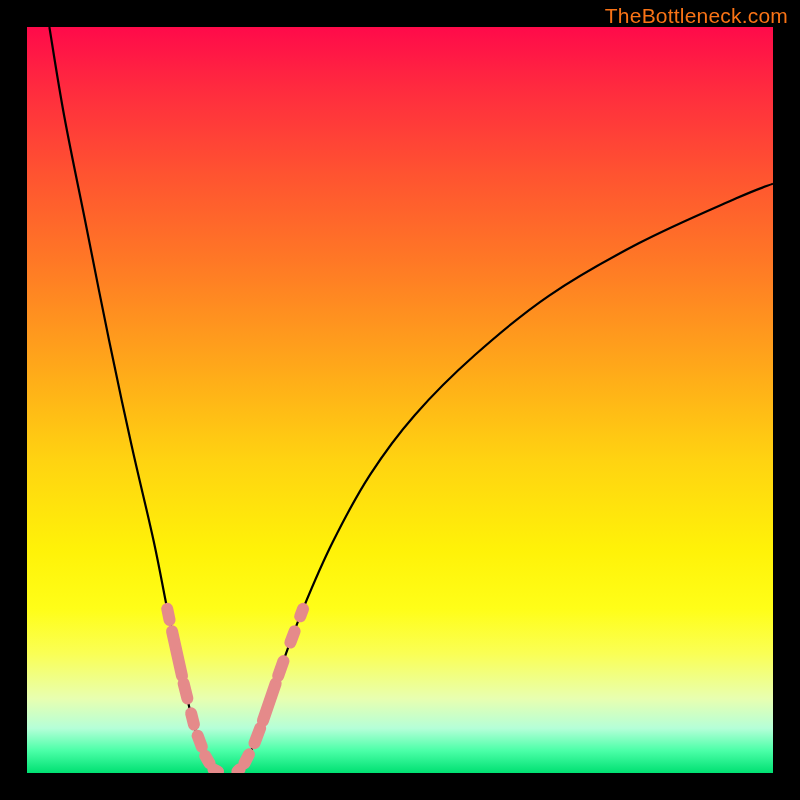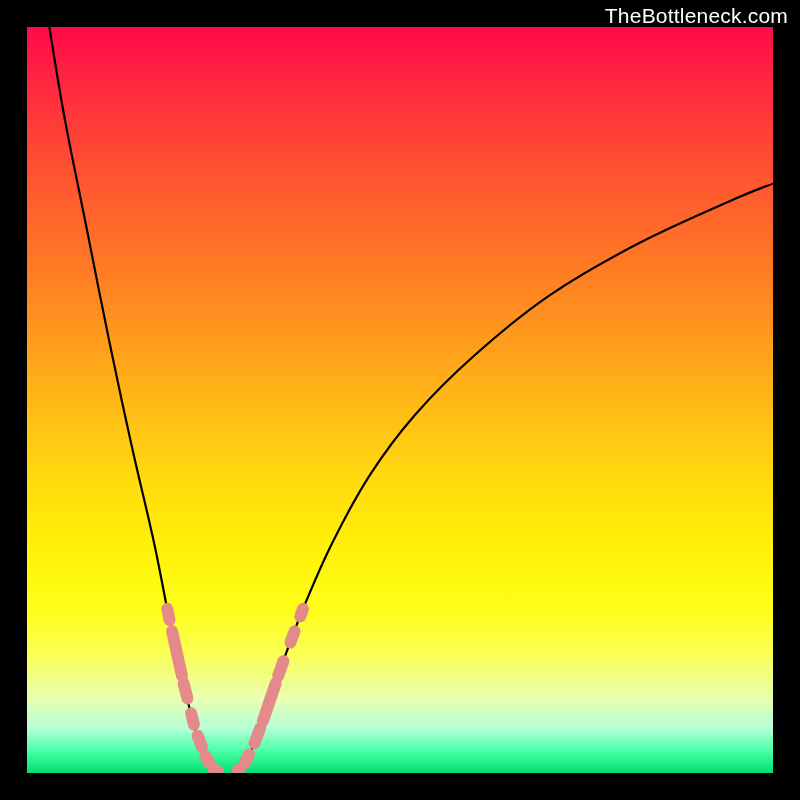--- a/index.html
+++ b/index.html
@@ -41,21 +41,21 @@
       #e8ffb0 90%,
       #b5ffd8 94%,
       #4bffa8 97%,
       #00e072 100%
     );
   }
   .watermark {
     position: absolute;
     top: 4px;
     right: 12px;
-    color: #ffffff;
+    color: #f97316;
     font-size: 21px;
     font-weight: 400;
     letter-spacing: 0.2px;
     user-select: none;
   }
   svg.curves {
     position: absolute;
     inset: 0;
   }
   .curve-path {

